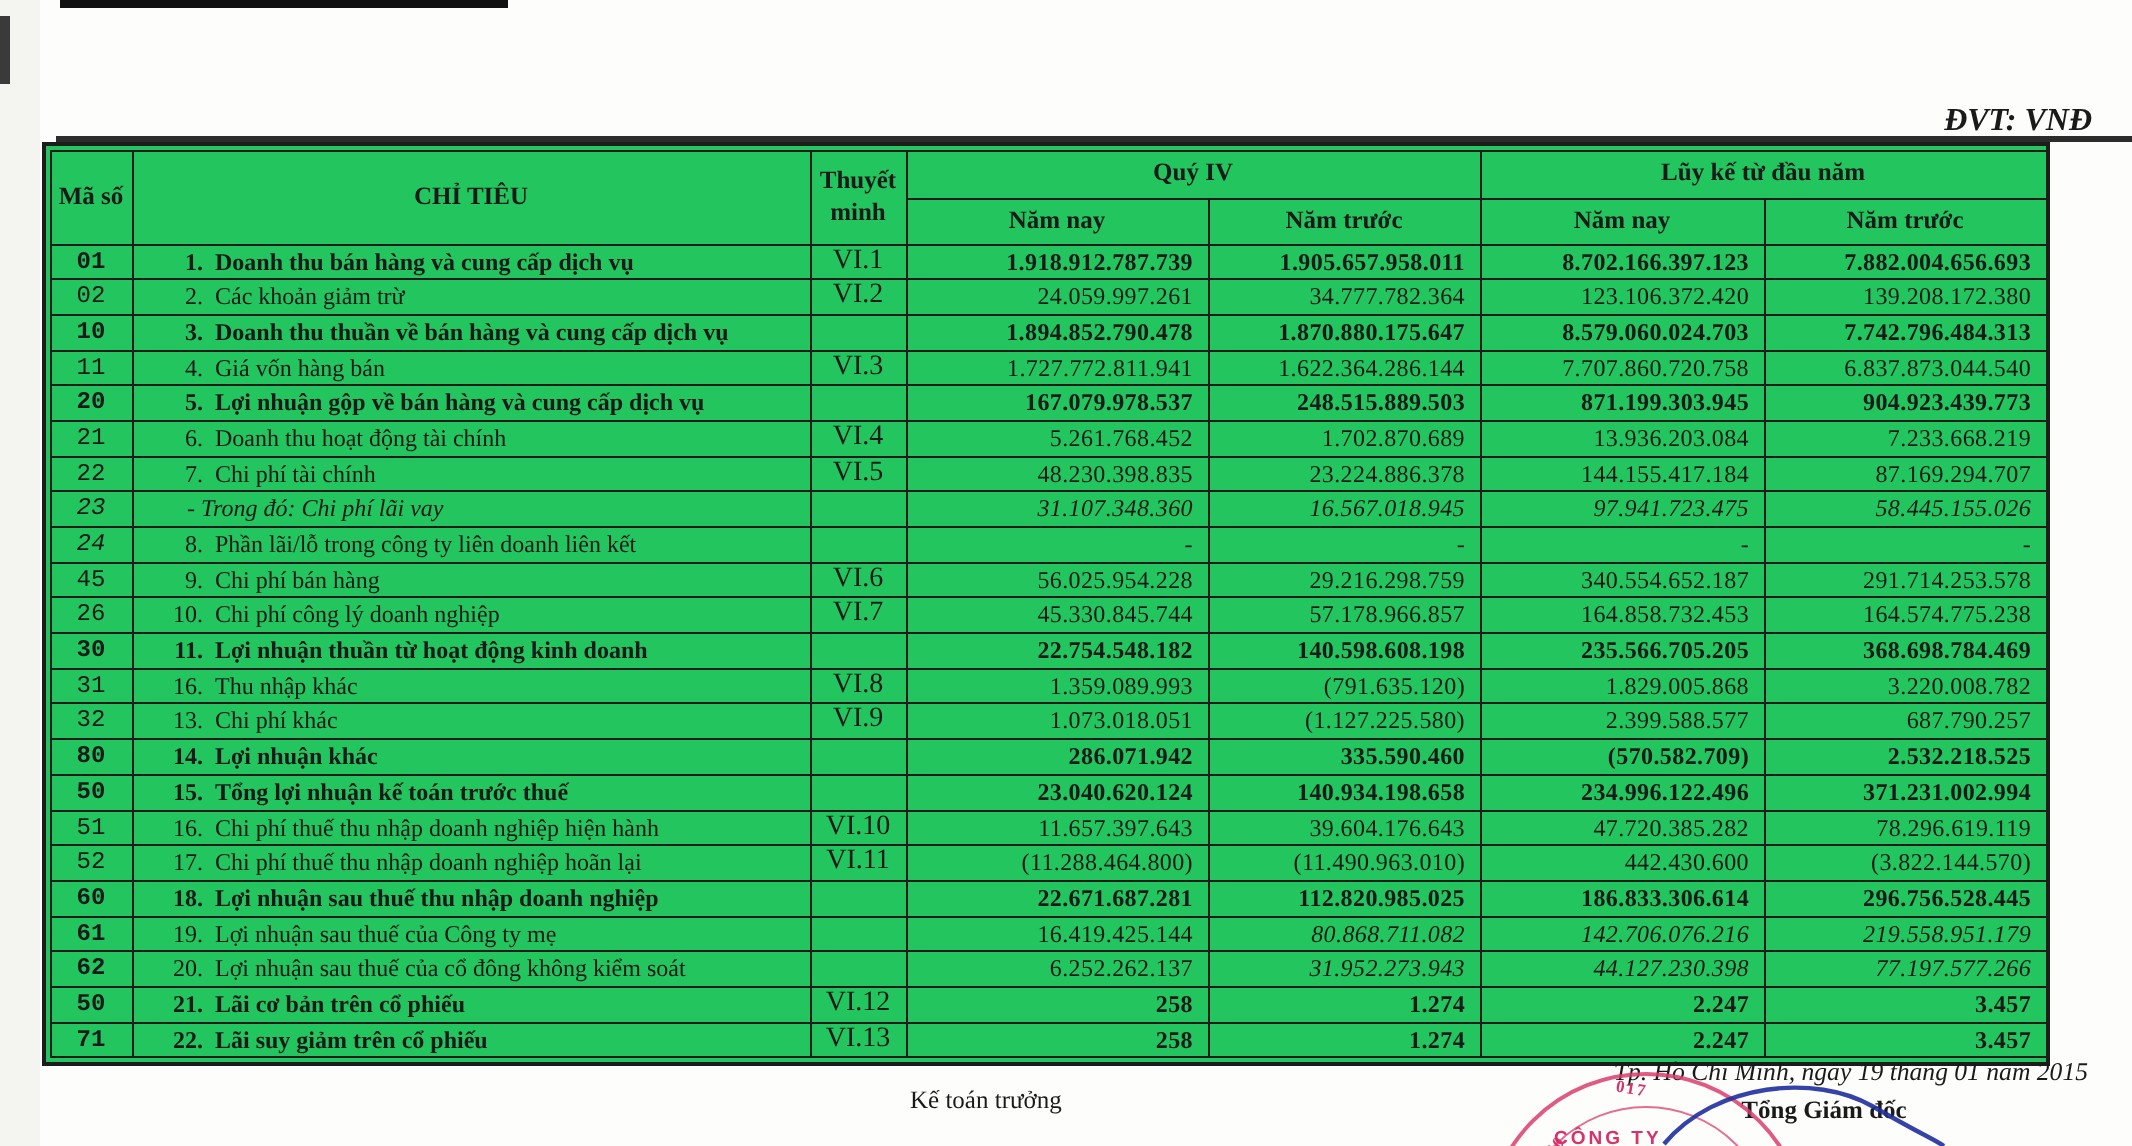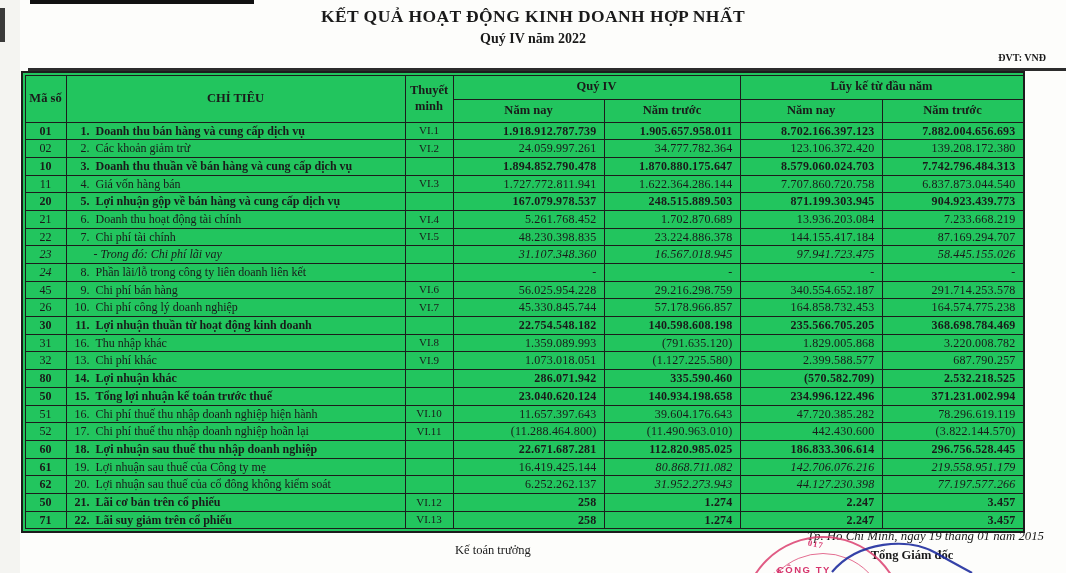--- a/index.html
+++ b/index.html
@@ -7,36 +7,36 @@
         font-family:"Liberation Serif","DejaVu Serif",serif;color:#1a1a1a;}
   .scan-bar-top{position:absolute;left:30px;top:0;width:224px;height:4px;background:#111;}
   .scan-mark-left{position:absolute;left:0;top:8px;width:5px;height:34px;background:#3a3a3a;}
   .page-edge{position:absolute;left:0;top:0;width:20px;height:573px;background:#f4f4f1;}
   .rule-top{position:absolute;left:28px;top:68px;width:1038px;height:3px;background:#2c2c2c;}
 
   .title{position:absolute;left:0;top:6px;width:1066px;text-align:center;
          font-size:17.5px;font-weight:bold;letter-spacing:.4px;}
   .subtitle{position:absolute;left:0;top:31px;width:1066px;text-align:center;
             font-size:14px;font-weight:bold;}
-  .unit{position:absolute;right:20px;top:52px;font-size:10px;font-weight:600;}
+  .unit{position:absolute;right:20px;top:52px;font-size:16px;font-style:italic;font-weight:600;}
 
   .table-wrap{position:absolute;left:21px;top:71px;width:997px;border:2px solid #1c1c1c;
               padding:1.5px;background:#22c55e;}
   table{width:100%;border-collapse:collapse;table-layout:fixed;}
   th,td{border:1px solid #1c1c1c;overflow:hidden;white-space:nowrap;}
   thead th{font-size:12.5px;font-weight:bold;text-align:center;vertical-align:middle;
            line-height:1.25;white-space:normal;padding:1px 2px;}
   thead tr.h1 th{height:21px;}
   thead tr.h2 th{height:20px;}
   tbody td{height:16.7px;font-size:12px;padding:0;vertical-align:middle;line-height:1.05;}
-  .c-code{text-align:center;}
-  .c-label{padding-left:0;}
+  .c-code{text-align:center;font-family:Liberation Mono, monospace;}
+  .c-label{padding-left:12px;}
   .c-label .no{display:inline-block;min-width:23px;text-align:right;margin-right:6px;}
   .c-label.sub{padding-left:27px;}
-  .c-note{text-align:center;font-size:11px;}
+  .c-note{text-align:center;font-size:14px;}
   .c-num{text-align:right;padding-right:7px;letter-spacing:.2px;}
   .s-b{font-weight:bold;}
   .s-i{font-style:italic;}
   .s-n{}
 
   .sig-preparer{position:absolute;left:160px;top:546px;font-size:12.5px;font-weight:bold;margin-top:27px;}
   .sig-accountant{position:absolute;left:455px;top:543px;font-size:12.5px;font-weight:normal;}
   .place-date{position:absolute;right:22px;top:529px;font-size:12.8px;font-style:italic;}
   .sig-director{position:absolute;left:852px;top:548px;width:120px;text-align:center;
                 font-size:12.5px;font-weight:bold;}
@@ -54,22 +54,20 @@
 </style>
 </head>
 <body>
 
 <div class="page">
   <div class="page-edge"></div>
   <div class="scan-bar-top"></div>
   <div class="scan-mark-left"></div>
   <div class="rule-top"></div>
 
-  <div class="title">KẾT QUẢ HOẠT ĐỘNG KINH DOANH HỢP NHẤT</div>
-  <div class="subtitle">Quý IV năm 2022</div>
   <div class="unit">ĐVT: VNĐ</div>
 
   <div class="table-wrap">
     <table>
       <colgroup>
         <col style="width:41px">
           <col style="width:339px">
           <col style="width:48px">
         <col style="width:151px">
           <col style="width:136px">

